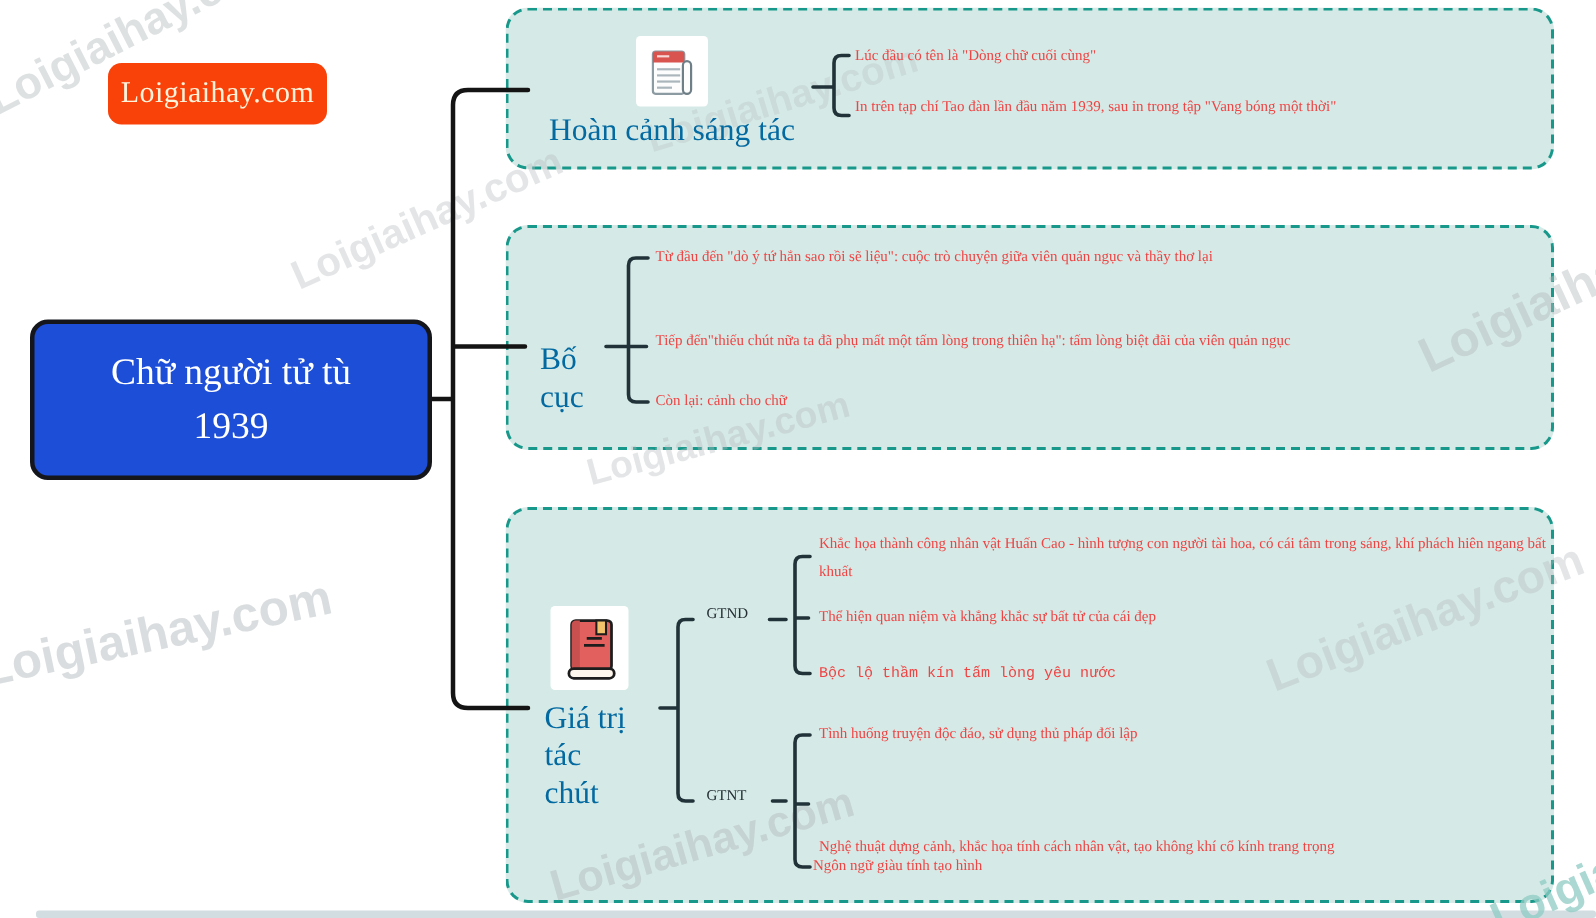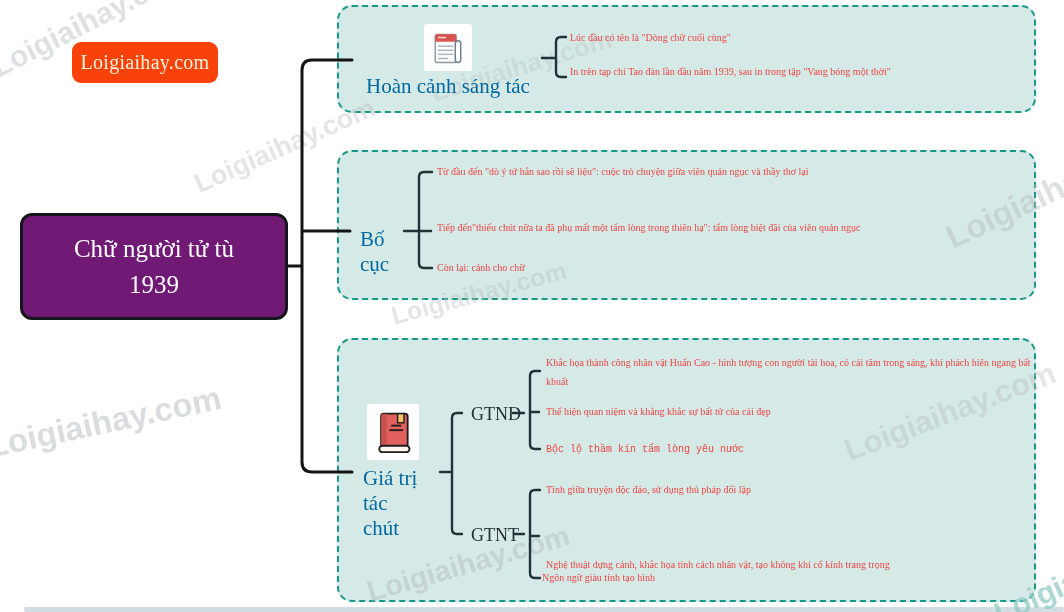--- a/index.html
+++ b/index.html
@@ -16,36 +16,36 @@
     box-sizing:border-box;
   }
   .box-el{position:absolute;z-index:4;}
   .item{
     font-size:10px;line-height:19px;color:#ef4444;
   }
   .blabel{
     font-size:21px;line-height:25px;color:#0369a1;
   }
   .sublabel{
-    font-size:18px;color:#232d33;
+    font-size:10px;color:#232d33;
   }
   .icon-tile{
     background:#ffffff;border-radius:3px;
     display:flex;align-items:center;justify-content:center;
   }
   .wm{
     position:absolute;z-index:2;
     font-family:"Liberation Sans","DejaVu Sans",sans-serif;
     font-weight:bold;color:#b6bdc0;white-space:nowrap;
     transform-origin:left center;pointer-events:none;
   }
   #connectors{position:absolute;left:0;top:0;z-index:3;}
   #root-node{
     position:absolute;left:20px;top:213px;width:262px;height:101px;
-    background:#701a75;border:3px solid #15161c;border-radius:12px;
+    background:#1d4ed8;border:3px solid #15161c;border-radius:12px;
     color:#ffffff;display:flex;flex-direction:column;
     align-items:center;justify-content:center;z-index:4;
     font-size:25px;line-height:36px;text-align:center;
   }
   #logo{
     position:absolute;left:72px;top:42px;width:146px;height:41px;
     background:#f8420a;border-radius:9px;z-index:5;
     display:flex;align-items:center;justify-content:center;
     color:#fcf3da;font-size:20px;letter-spacing:.3px;
   }
@@ -131,17 +131,17 @@
   </svg>
 </div>
 <div class="box-el blabel" style="left:363px;top:466px;width:60px;">Giá trị tác chút</div>
 
 <div class="box-el sublabel" style="left:471px;top:404px;">GTND</div>
 <div class="box-el item" style="left:546px;top:353px;width:497px;">Khắc họa thành công nhân vật Huấn Cao - hình tượng con người tài hoa, có cái tâm trong sáng, khí phách hiên ngang bất khuất</div>
 <div class="box-el item" style="left:546px;top:402px;width:497px;">Thể hiện quan niệm và khẳng khắc sự bất tử của cái đẹp</div>
 <div class="box-el item" style="left:546px;top:440px;width:497px;font-family:Liberation Mono, monospace;">Bộc lộ thầm kín tấm lòng yêu nước</div>
 
 <div class="box-el sublabel" style="left:471px;top:525px;">GTNT</div>
-<div class="box-el item" style="left:546px;top:480px;width:497px;">Tình giữa truyện độc đáo, sử dụng thủ pháp đối lập</div>
+<div class="box-el item" style="left:546px;top:480px;width:497px;">Tình huống truyện độc đáo, sử dụng thủ pháp đối lập</div>
 <div class="box-el item" style="left:546px;top:517px;width:497px;margin-top:38px;">Nghệ thuật dựng cảnh, khắc họa tính cách nhân vật, tạo không khí cổ kính trang trọng</div>
 <div class="box-el item" style="left:542px;top:568px;width:497px;">Ngôn ngữ giàu tính tạo hình</div>
 
 <div id="bottom-strip"></div>
 
 </body></html>

